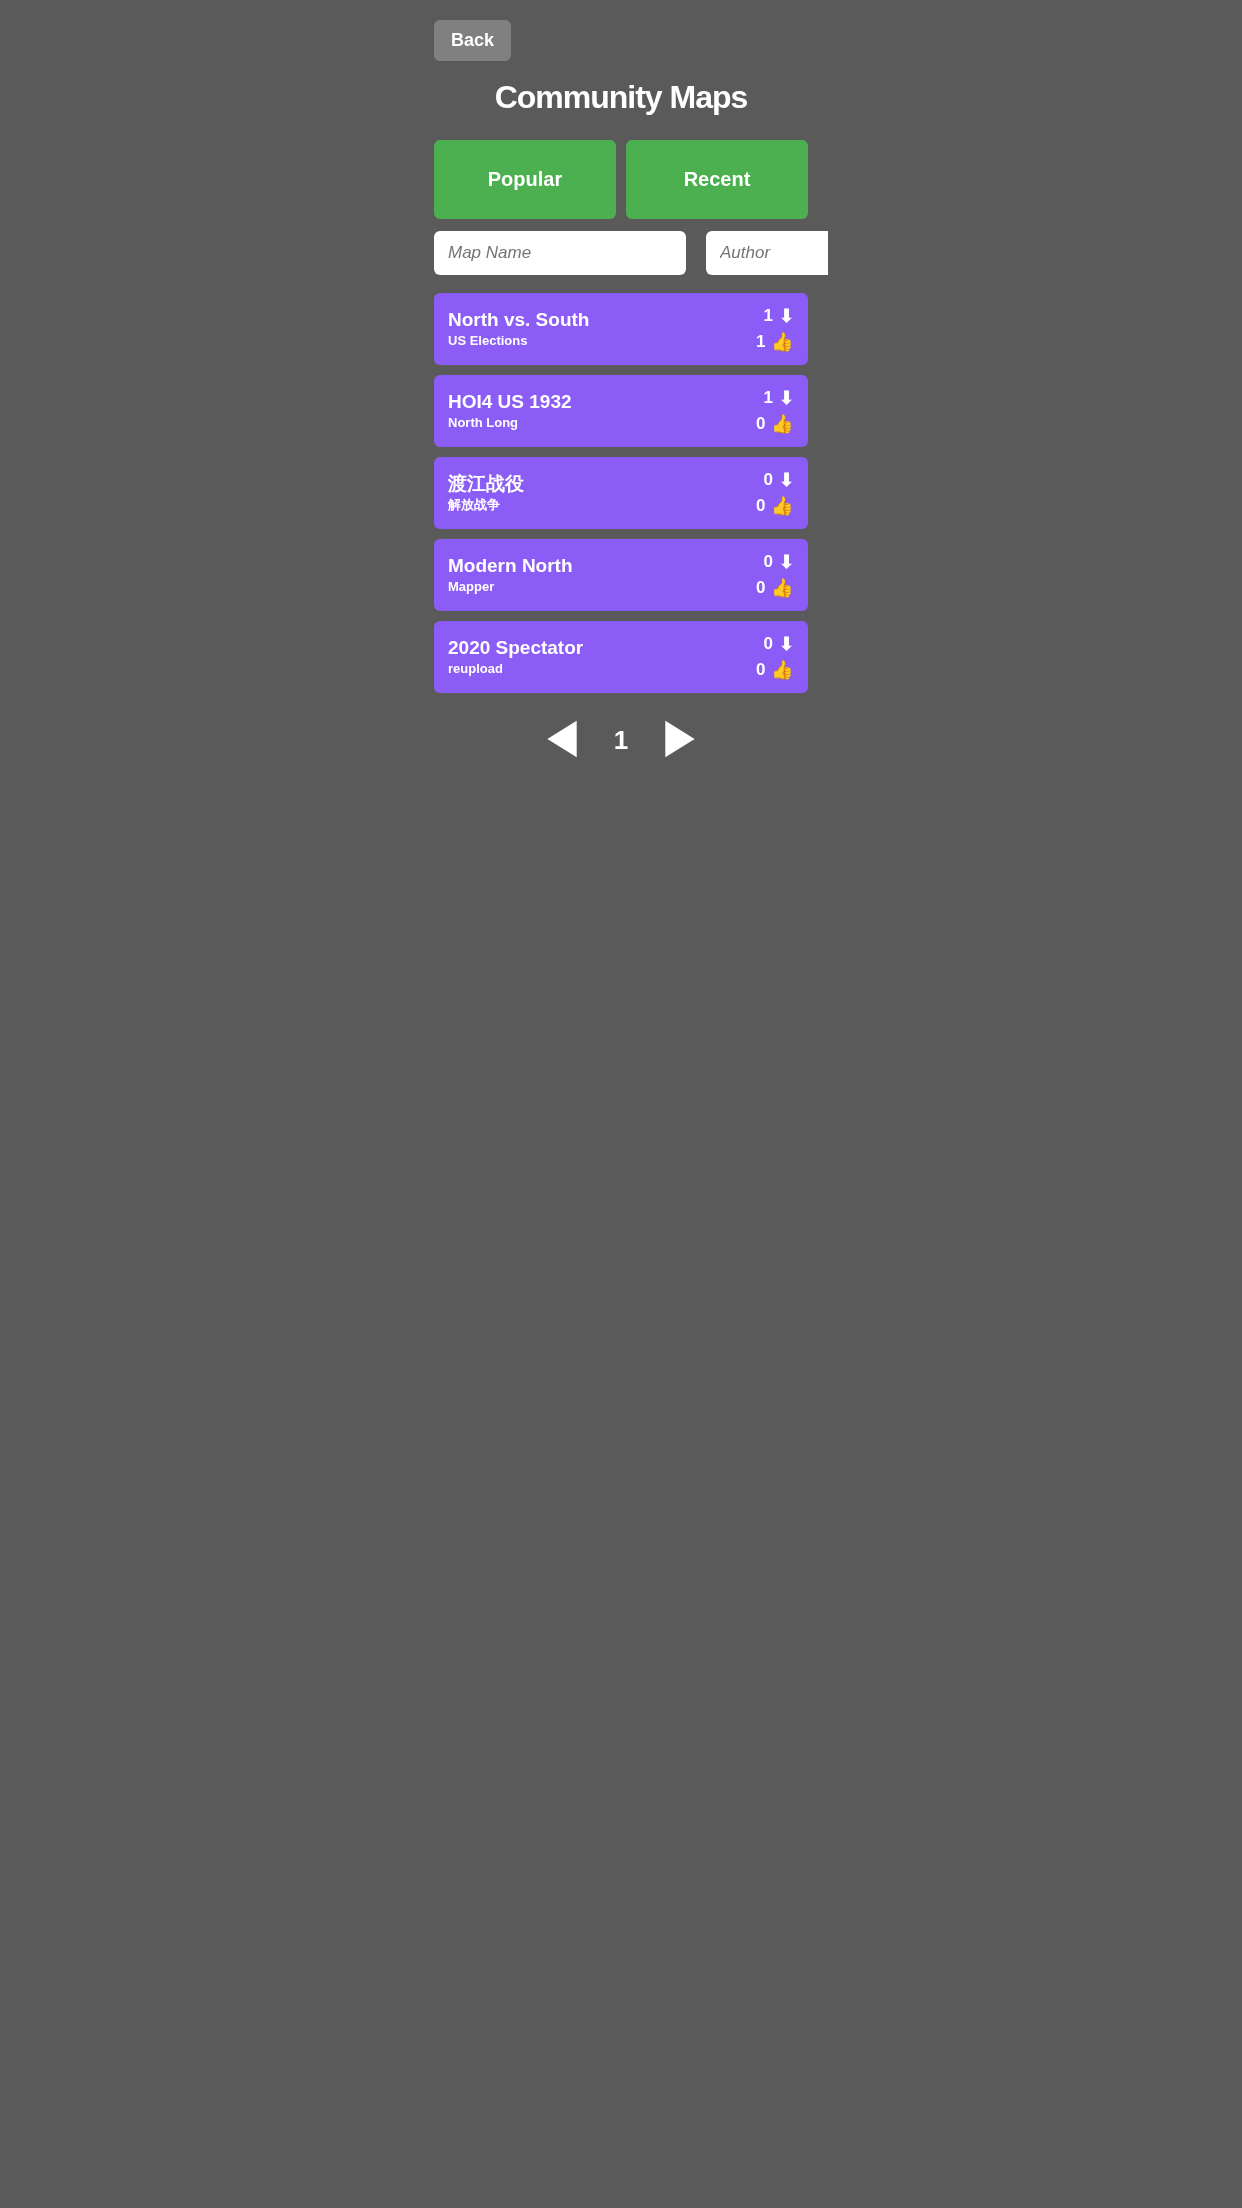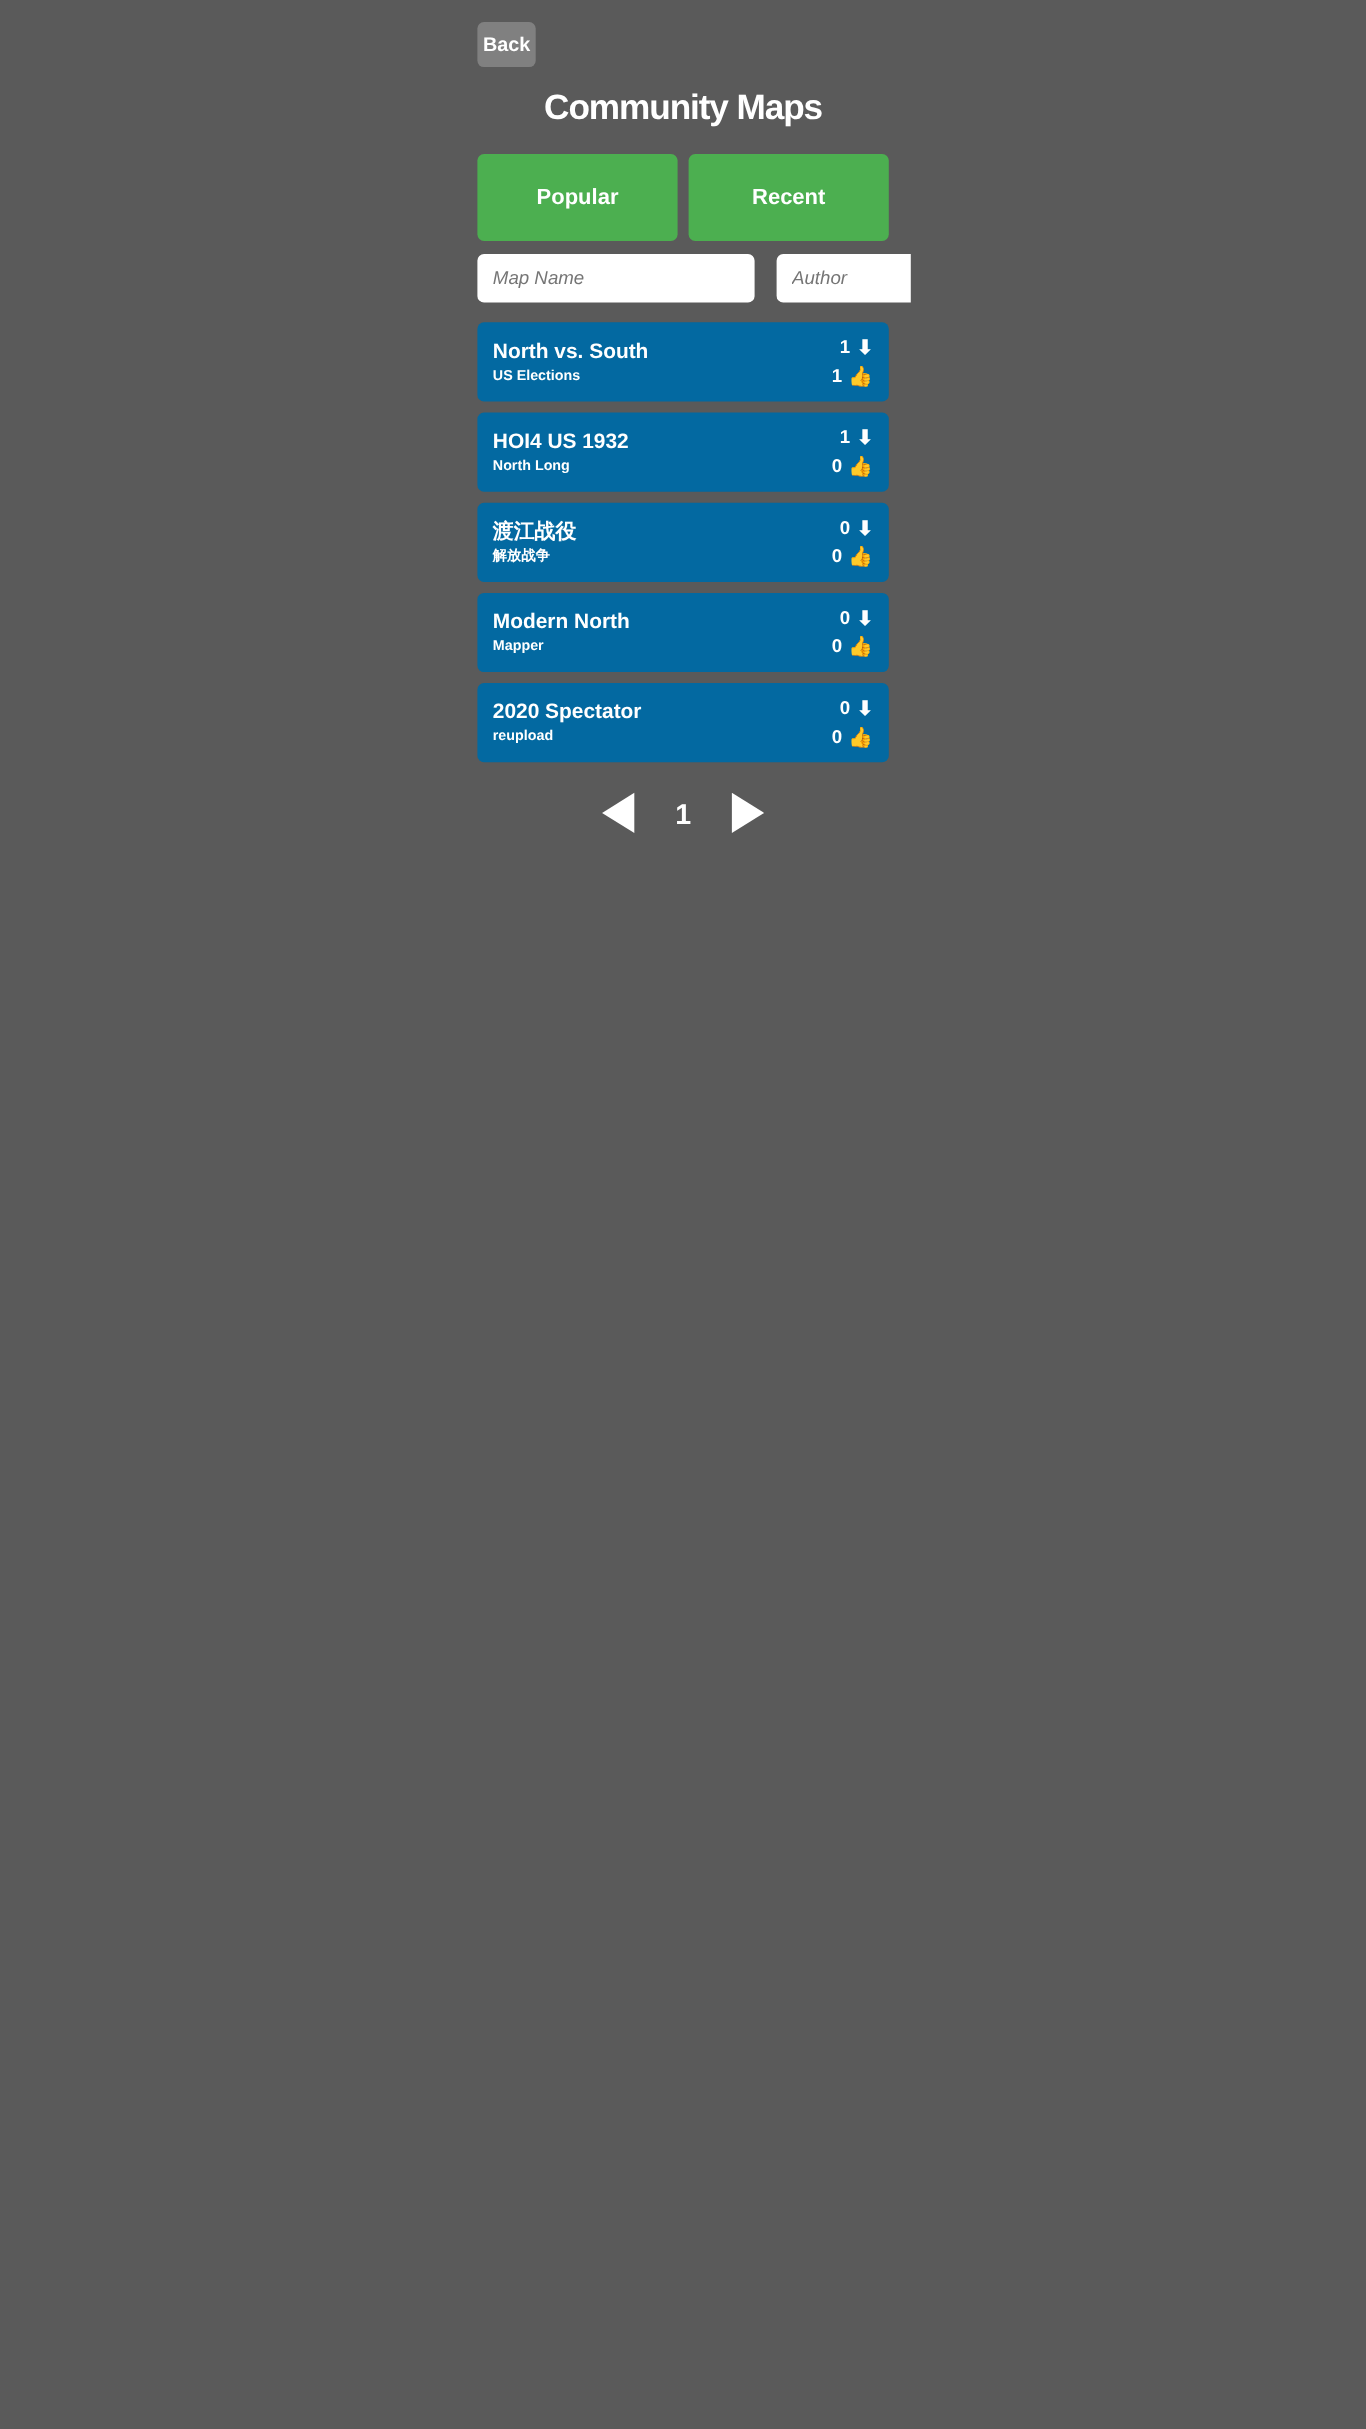--- a/index.html
+++ b/index.html
@@ -11,21 +11,21 @@
       min-height: 736px;
       margin: 0 auto;
       padding: 20px 20px 20px 20px;
       position: relative;
     }
 
     .back-btn {
       background-color: #808080;
       color: #fff;
       border: none;
-      padding: 10px 5px;
+      padding: 10px 17px;
       font-size: 18px;
       font-weight: bold;
       border-radius: 6px;
       cursor: pointer;
       margin-bottom: 18px;
       text-align: right;
     }
 
     .page-title {
       color: #ffffff;
@@ -92,21 +92,21 @@
     }
 
     .map-list {
       display: flex;
       flex-direction: column;
       gap: 10px;
       margin-bottom: 24px;
     }
 
     .map-card {
-      background-color: #0369a1;
+      background-color: #8b5cf6;
       border-radius: 6px;
       padding: 12px 14px;
       display: flex;
       align-items: center;
       justify-content: space-between;
       cursor: pointer;
     }
 
     .map-card-left {
       display: flex;

